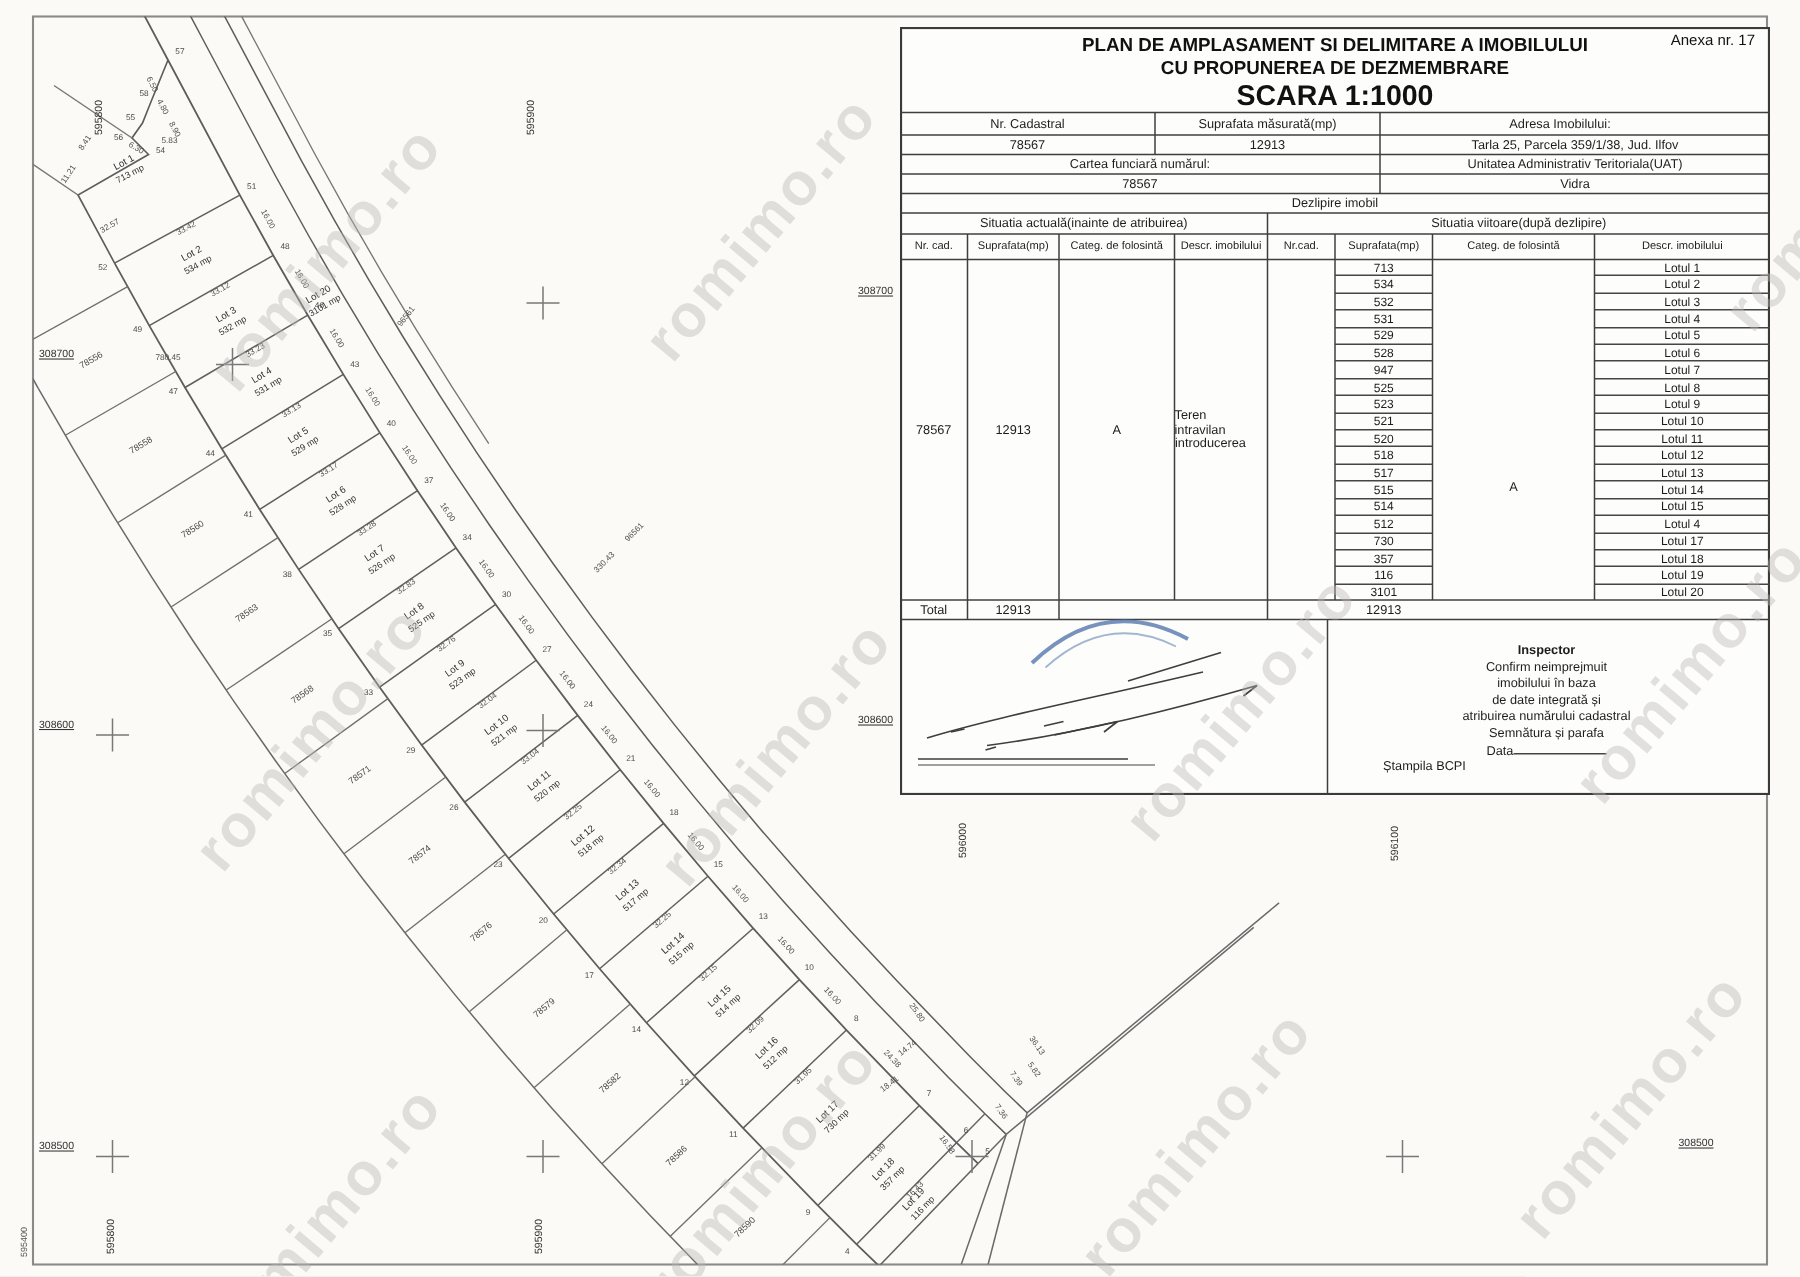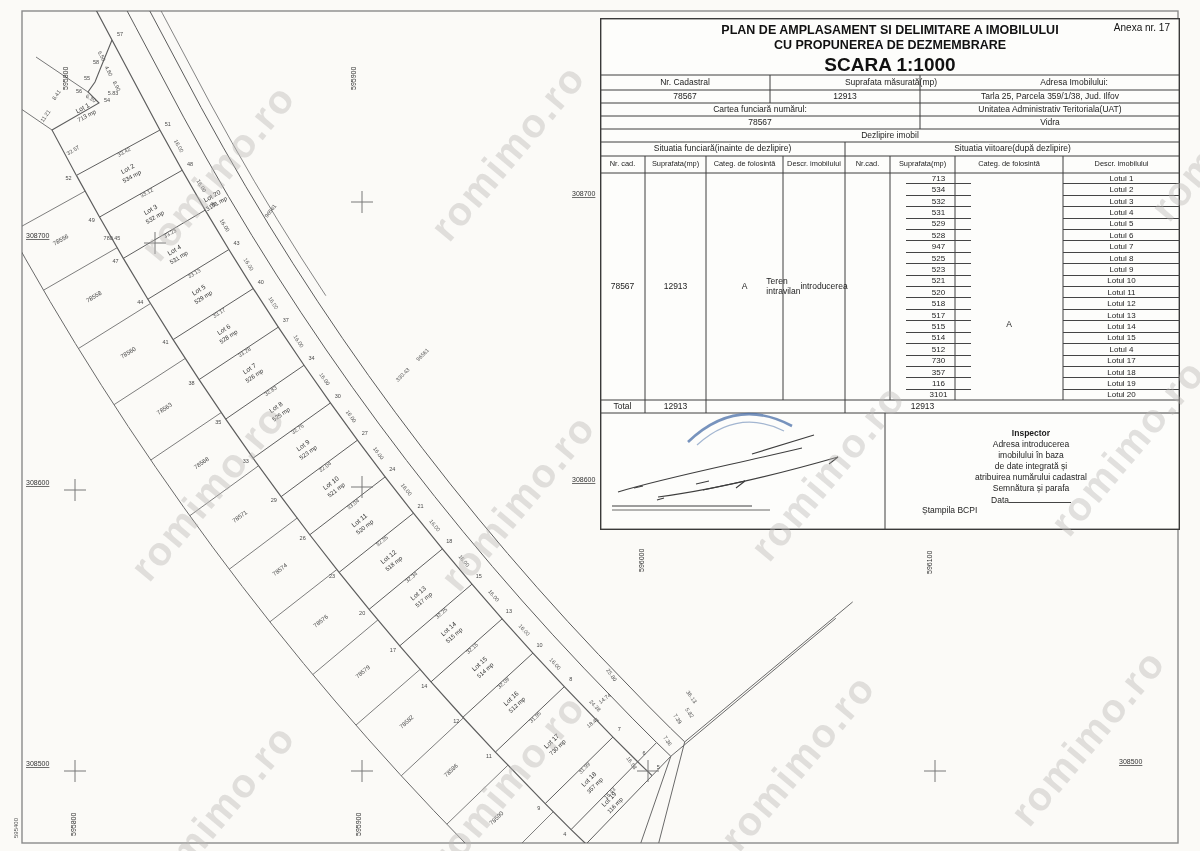--- a/index.html
+++ b/index.html
@@ -330,56 +330,56 @@
         <line x1="355" y1="138" x2="355" y2="382" stroke="#3f3f3f" stroke-width="1"></line>
         <line x1="463" y1="138" x2="463" y2="382" stroke="#3f3f3f" stroke-width="1"></line>
       </svg>
 
     <div id="anexa">Anexa nr. 17</div>
     <div class="tl" style="top:5px;font-size:12.5px;">PLAN DE AMPLASAMENT SI DELIMITARE A IMOBILULUI</div>
     <div class="tl" style="top:20px;font-size:12.5px;">CU PROPUNEREA DE DEZMEMBRARE</div>
     <div class="tl" style="top:36px;font-size:19px;">SCARA 1:1000</div>
 
     <div class="cell" style="left:0;top:57px;width:170px;height:15px;">Nr. Cadastral</div>
-    <div class="cell" style="left:170px;top:57px;width:150px;height:15px;padding-left:46px;">Suprafata măsurată(mp)</div>
-    <div class="cell" style="left:320px;top:57px;width:240px;height:15px;padding-left:34px;">Adresa Imobilului:</div>
+    <div class="cell" style="left:170px;top:57px;width:150px;height:15px;">Suprafata măsurată(mp)</div>
+    <div class="cell" style="left:320px;top:57px;width:240px;height:15px;">Adresa Imobilului:</div>
     <div class="cell" style="left:0;top:72px;width:170px;height:13px;">78567</div>
     <div class="cell" style="left:170px;top:72px;width:150px;height:13px;">12913</div>
     <div class="cell" style="left:320px;top:72px;width:260px;height:13px;">Tarla 25, Parcela 359/1/38, Jud. Ilfov</div>
     <div class="cell" style="left:0;top:85px;width:320px;height:13px;">Cartea funciară numărul:</div>
     <div class="cell" style="left:320px;top:85px;width:260px;height:13px;">Unitatea Administrativ Teritoriala(UAT)</div>
     <div class="cell" style="left:0;top:98px;width:320px;height:13px;">78567</div>
     <div class="cell" style="left:320px;top:98px;width:260px;height:13px;">Vidra</div>
     <div class="cell" style="left:0;top:111px;width:580px;height:13px;">Dezlipire imobil</div>
 
-    <div class="cell" style="left:0;top:124px;width:245px;height:14px;">Situatia funciară(inainte de dezlipire)</div>
+    <div class="cell" style="left:0;top:124px;width:245px;height:14px;">Situatia actuală(inainte de atribuirea)</div>
     <div class="cell" style="left:245px;top:124px;width:335px;height:14px;">Situatia viitoare(după dezlipire)</div>
 
     <div id="hdrL">
         <div class="cell hdr" style="left: 0px; top: 138px; width: 45px; height: 17px;">Nr. cad.</div>
         <div class="cell hdr" style="left: 45px; top: 138px; width: 61px; height: 17px;">Suprafata(mp)</div>
         <div class="cell hdr" style="left: 106px; top: 138px; width: 77px; height: 17px;">Categ. de folosintă</div>
         <div class="cell hdr" style="left: 183px; top: 138px; width: 62px; height: 17px;">Descr. imobilului</div>
       </div>
     <div id="hdrR">
         <div class="cell hdr" style="left: 245px; top: 138px; width: 45px; height: 17px;">Nr.cad.</div>
         <div class="cell hdr" style="left: 290px; top: 138px; width: 65px; height: 17px;">Suprafata(mp)</div>
         <div class="cell hdr" style="left: 355px; top: 138px; width: 108px; height: 17px;">Categ. de folosintă</div>
         <div class="cell hdr" style="left: 463px; top: 138px; width: 117px; height: 17px;">Descr. imobilului</div>
       </div>
 
     <div class="cell" style="left:0;top:155px;width:45px;height:227px;">78567</div>
     <div class="cell" style="left:45px;top:155px;width:61px;height:227px;">12913</div>
     <div class="cell" style="left:106px;top:155px;width:77px;height:227px;">A</div>
-    <div class="cell" style="left:183px;top:155px;width:48px;height:227px;flex-direction:row;">
+    <div class="cell" style="left:183px;top:155px;width:48px;height:227px;flex-direction:column;">
       <span>Teren intravilan</span>
       <span>introducerea</span>
     </div>
 
-    <div class="rowstack" style="left:290px;top:155px;width:65px;height:227px;padding-left:16px;" id="colSup">
+    <div class="rowstack" style="left:290px;top:155px;width:65px;height:227px;" id="colSup">
         <div>713</div>
         <div>534</div>
         <div>532</div>
         <div>531</div>
         <div>529</div>
         <div>528</div>
         <div>947</div>
         <div>525</div>
         <div>523</div>
         <div>521</div>
@@ -418,21 +418,21 @@
       </div>
     <div class="cell" style="left:355px;top:300px;width:108px;height:14px;">A</div>
 
     <div class="cell" style="left:0;top:382px;width:45px;height:13px;">Total</div>
     <div class="cell" style="left:45px;top:382px;width:61px;height:13px;">12913</div>
     <div class="cell" style="left:290px;top:382px;width:65px;height:13px;">12913</div>
 
     <div id="inspector">
       <div class="b">Inspector</div>
       <div id="insp-lines">
-          <div>Adresa introducerea</div>
+          <div>Confirm neimprejmuit</div>
           <div>imobilului în baza</div>
           <div>de date integrată și</div>
           <div>atribuirea numărului cadastral</div>
           <div>Semnătura și parafa</div>
         </div>
       <div>
         <span>Data</span><span id="data-underline"></span>
       </div>
     </div>
     <div id="stampila">Ștampila BCPI</div>

